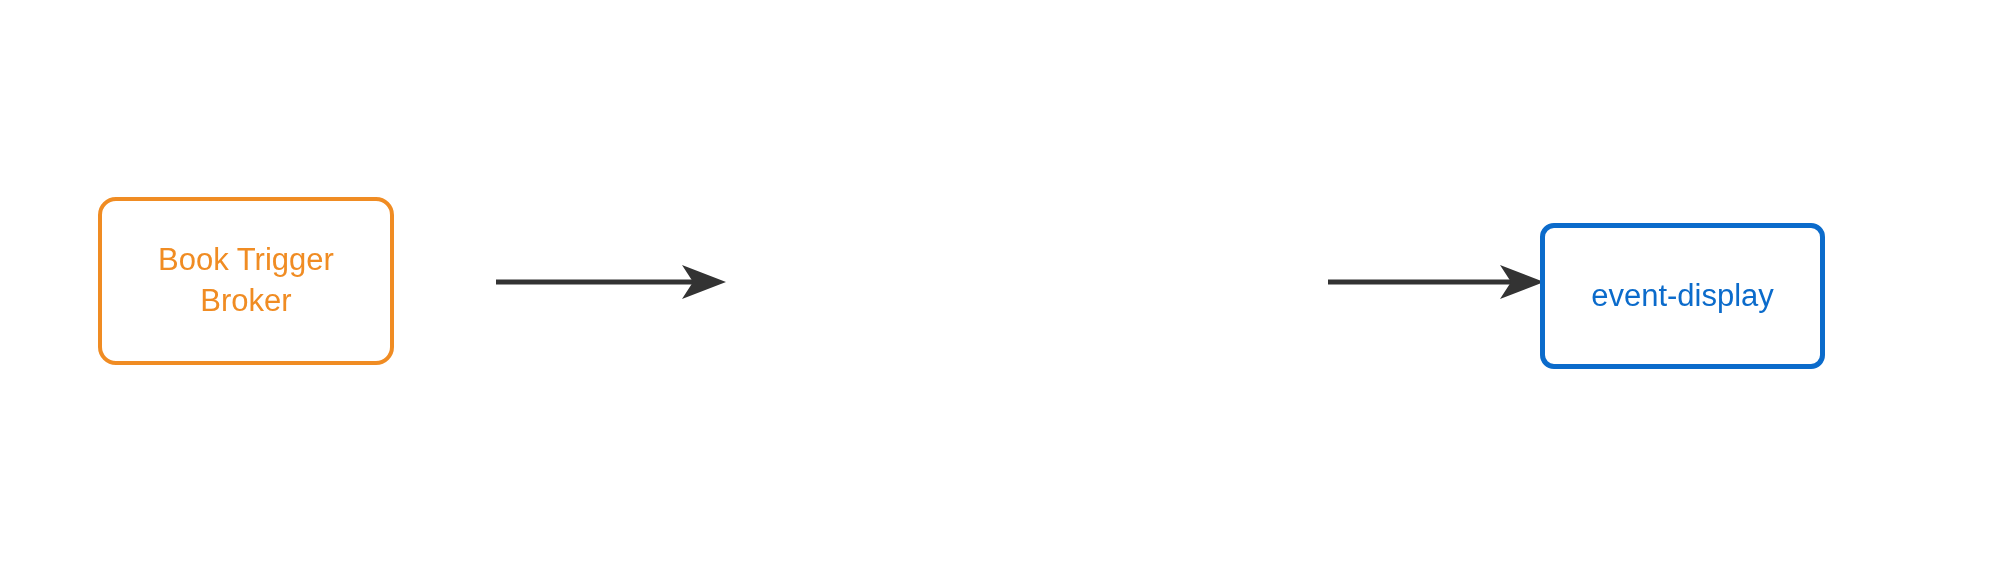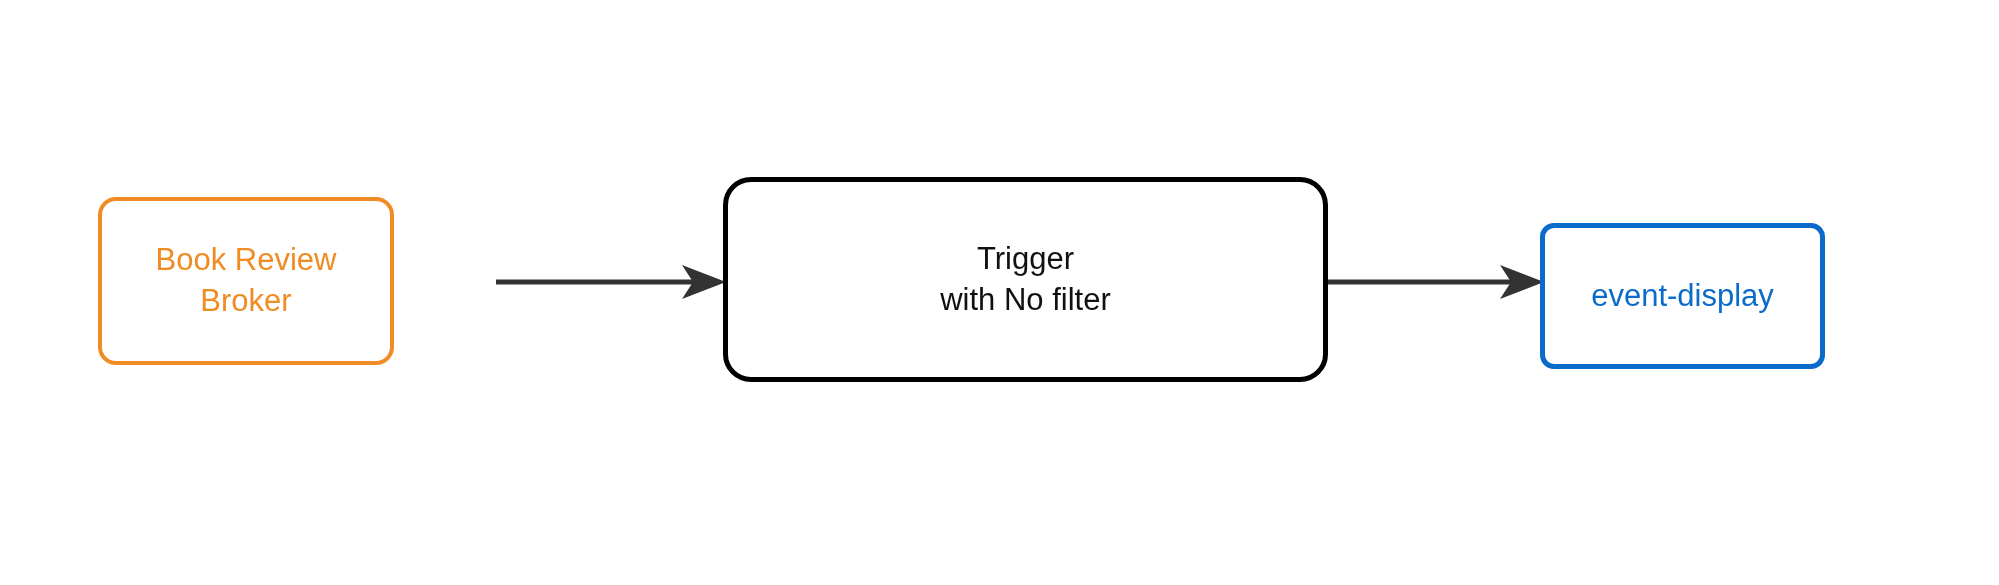--- a/index.html
+++ b/index.html
@@ -91,35 +91,31 @@
     width: 100%;
     height: 100%;
   }
 </style>
 </head>
 <body>
 
 <div id="diagram-canvas">
 
   <div class="node" id="node-broker">
-    <span>Book Review
+    <span>Book Trigger
 Broker</span>
   </div>
 
   <div class="connector" id="connector-broker-to-trigger">
     <svg viewBox="0 0 230 40" preserveAspectRatio="none">
       <line x1="0" y1="20" x2="205" y2="20" stroke="#333333" stroke-width="5"></line>
       <polygon points="230,20 186,3 197,20 186,37" fill="#333333"></polygon>
     </svg>
   </div>
 
-  <div class="node" id="node-trigger">
-    <span>Trigger
-with No filter</span>
-  </div>
 
   <div class="connector" id="connector-trigger-to-sink">
     <svg viewBox="0 0 216 40" preserveAspectRatio="none">
       <line x1="0" y1="20" x2="191" y2="20" stroke="#333333" stroke-width="5"></line>
       <polygon points="216,20 172,3 183,20 172,37" fill="#333333"></polygon>
     </svg>
   </div>
 
   <div class="node" id="node-event-display">
     <span>event-display</span>

